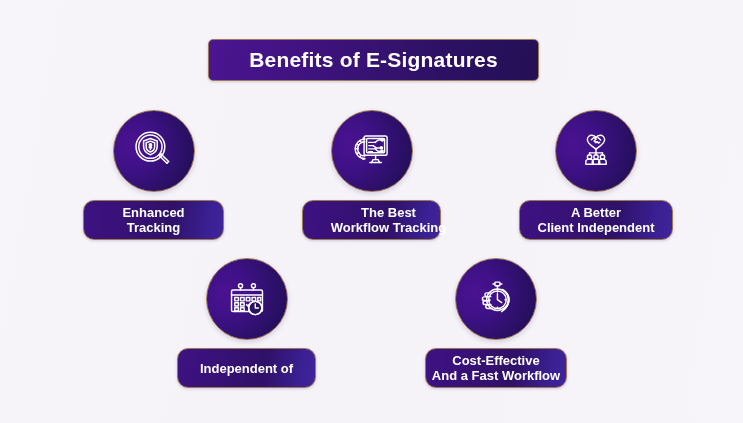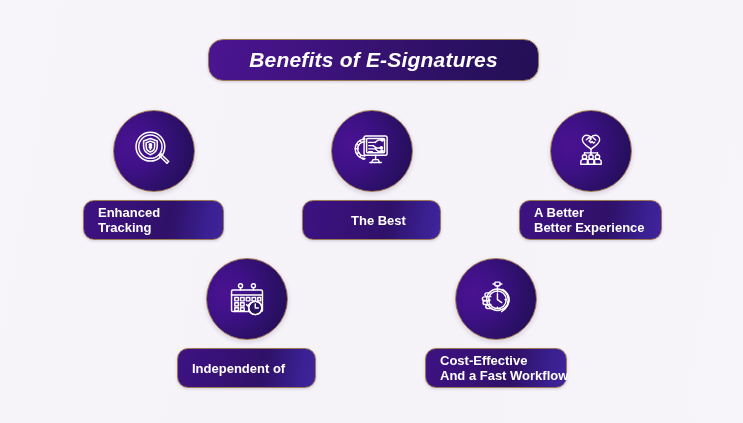--- a/index.html
+++ b/index.html
@@ -21,29 +21,28 @@
     background: linear-gradient(100deg, #f7f5fa 0%, #f5f3f8 50%, #f7f5fa 100%);
   }
 
   
   .title-banner {
     position: absolute;
     left: 208px;
     top: 39px;
     width: 331px;
     height: 42px;
-    border-radius: 15px;
+    border-radius: 5px;
     background: linear-gradient(100deg, #4b1591 0%, #431384 22%, #361270 52%, #2a1060 78%, #241055 100%);
     border: 1px solid #9b7a54;
     box-sizing: border-box;
     display: flex;
     align-items: center;
     justify-content: center;
     box-shadow: 0 1px 3px rgba(40, 10, 80, 0.18);
-    font-style: italic;
   }
   .title-banner .title-text {
     color: #ffffff;
     font-size: 21px;
     font-weight: bold;
     letter-spacing: 0.2px;
     white-space: nowrap;
   }
 
   
@@ -74,21 +73,21 @@
 
   .pill {
     min-width: 120px;
     height: 40px;
     border-radius: 11px;
     background: linear-gradient(100deg, #3d1282 0%, #381177 30%, #2f1168 62%, #3a2092 88%, #40249c 100%);
     border: 1px solid #9b7a54;
     box-sizing: border-box;
     display: flex;
     flex-direction: column;
-    align-items: flex-start;
+    align-items: center;
     justify-content: center;
     padding: 0 14px;
     box-shadow: 0 1px 3px rgba(40, 10, 80, 0.18);
   }
   .pill .pill-line {
     color: #ffffff;
     font-size: 13px;
     font-weight: bold;
     line-height: 15px;
     white-space: nowrap;
@@ -98,21 +97,21 @@
   
   #benefit-0 { left: 83px;  top: 110px; }
   #benefit-0 .pill { width: 141px; }
   #benefit-0 .icon-circle { margin-bottom: 8px; }
 
   #benefit-1 { left: 302px; top: 110px; }
   #benefit-1 .pill { width: 139px; padding-left: 48px; }
   #benefit-1 .icon-circle { margin-bottom: 8px; }
 
   #benefit-2 { left: 519px; top: 110px; }
-  #benefit-2 .pill { width: 143px; }
+  #benefit-2 .pill { width: 154px; }
   #benefit-2 .icon-circle { margin-bottom: 8px; }
 
   
   #benefit-3 { left: 177px; top: 258px; }
   #benefit-3 .pill { width: 139px; }
   #benefit-3 .icon-circle { margin-bottom: 8px; }
 
   #benefit-4 { left: 425px; top: 258px; }
   #benefit-4 .pill { width: 142px; }
   #benefit-4 .icon-circle { margin-bottom: 8px; }
@@ -162,20 +161,21 @@
 
         <path d="M27.5 20 h9 M27.5 24.5 h6 M27.5 29 h9 M27.5 33 h5"></path>
         <path d="M36.5 20 l4-3.3 h4.4 M33.5 24.5 l4.5 3.2 h5.5 M36.5 29 l3.8 3.4 h4.6"></path>
         <circle cx="46.3" cy="16.7" r="1.5" fill="#ffffff"></circle>
         <circle cx="45" cy="27.7" r="1.5" fill="#ffffff"></circle>
         <circle cx="46" cy="32.4" r="1.5" fill="#ffffff"></circle>
       </svg>
     </div>
     <div class="pill">
       <span class="pill-line">The Best</span>
+      <span class="pill-line">Workflow Tracking</span>
     </div>
   </div>
 
   <div class="benefit" id="benefit-2">
     <div class="icon-circle">
       <svg viewBox="0 0 64 64" fill="none" stroke="#ffffff" stroke-width="2" stroke-linecap="round" stroke-linejoin="round">
 
         <path d="M32 29.5 C27 25.5 20 21.8 20 16.4 C20 12.6 22.9 10 26.2 10 C28.6 10 30.9 11.3 32 13.3 C33.1 11.3 35.4 10 37.8 10 C41.1 10 44 12.6 44 16.4 C44 21.8 37 25.5 32 29.5 Z"></path>
 
         <path d="M25.5 16.3 l3.6-3.1 l3.2 2.2 l-3 2.7 l2.6 2.3 l1.6-1.4 l2.2 2 l1.4-1.3"></path>
@@ -188,21 +188,21 @@
         <circle cx="23" cy="40.3" r="3"></circle>
         <path d="M17.8 50.5 v-3.2 c0-2.3 2.3-4 5.2-4 s5.2 1.7 5.2 4 v3.2 Z"></path>
         <circle cx="32" cy="40.3" r="3"></circle>
         <path d="M26.8 50.5 v-3.2 c0-2.3 2.3-4 5.2-4 s5.2 1.7 5.2 4 v3.2 Z"></path>
         <circle cx="41" cy="40.3" r="3"></circle>
         <path d="M35.8 50.5 v-3.2 c0-2.3 2.3-4 5.2-4 s5.2 1.7 5.2 4 v3.2 Z"></path>
       </svg>
     </div>
     <div class="pill">
       <span class="pill-line">A Better</span>
-      <span class="pill-line">Better Experience</span>
+      <span class="pill-line">Client Independent</span>
     </div>
   </div>
 
   <div class="benefit" id="benefit-3">
     <div class="icon-circle">
       <svg viewBox="0 0 64 64" fill="none" stroke="#ffffff" stroke-width="2" stroke-linecap="round" stroke-linejoin="round">
 
         <circle cx="23" cy="13.5" r="2.8"></circle>
         <circle cx="41" cy="13.5" r="2.8"></circle>
         <path d="M23 16.3 v3.2 M41 16.3 v3.2"></path>

